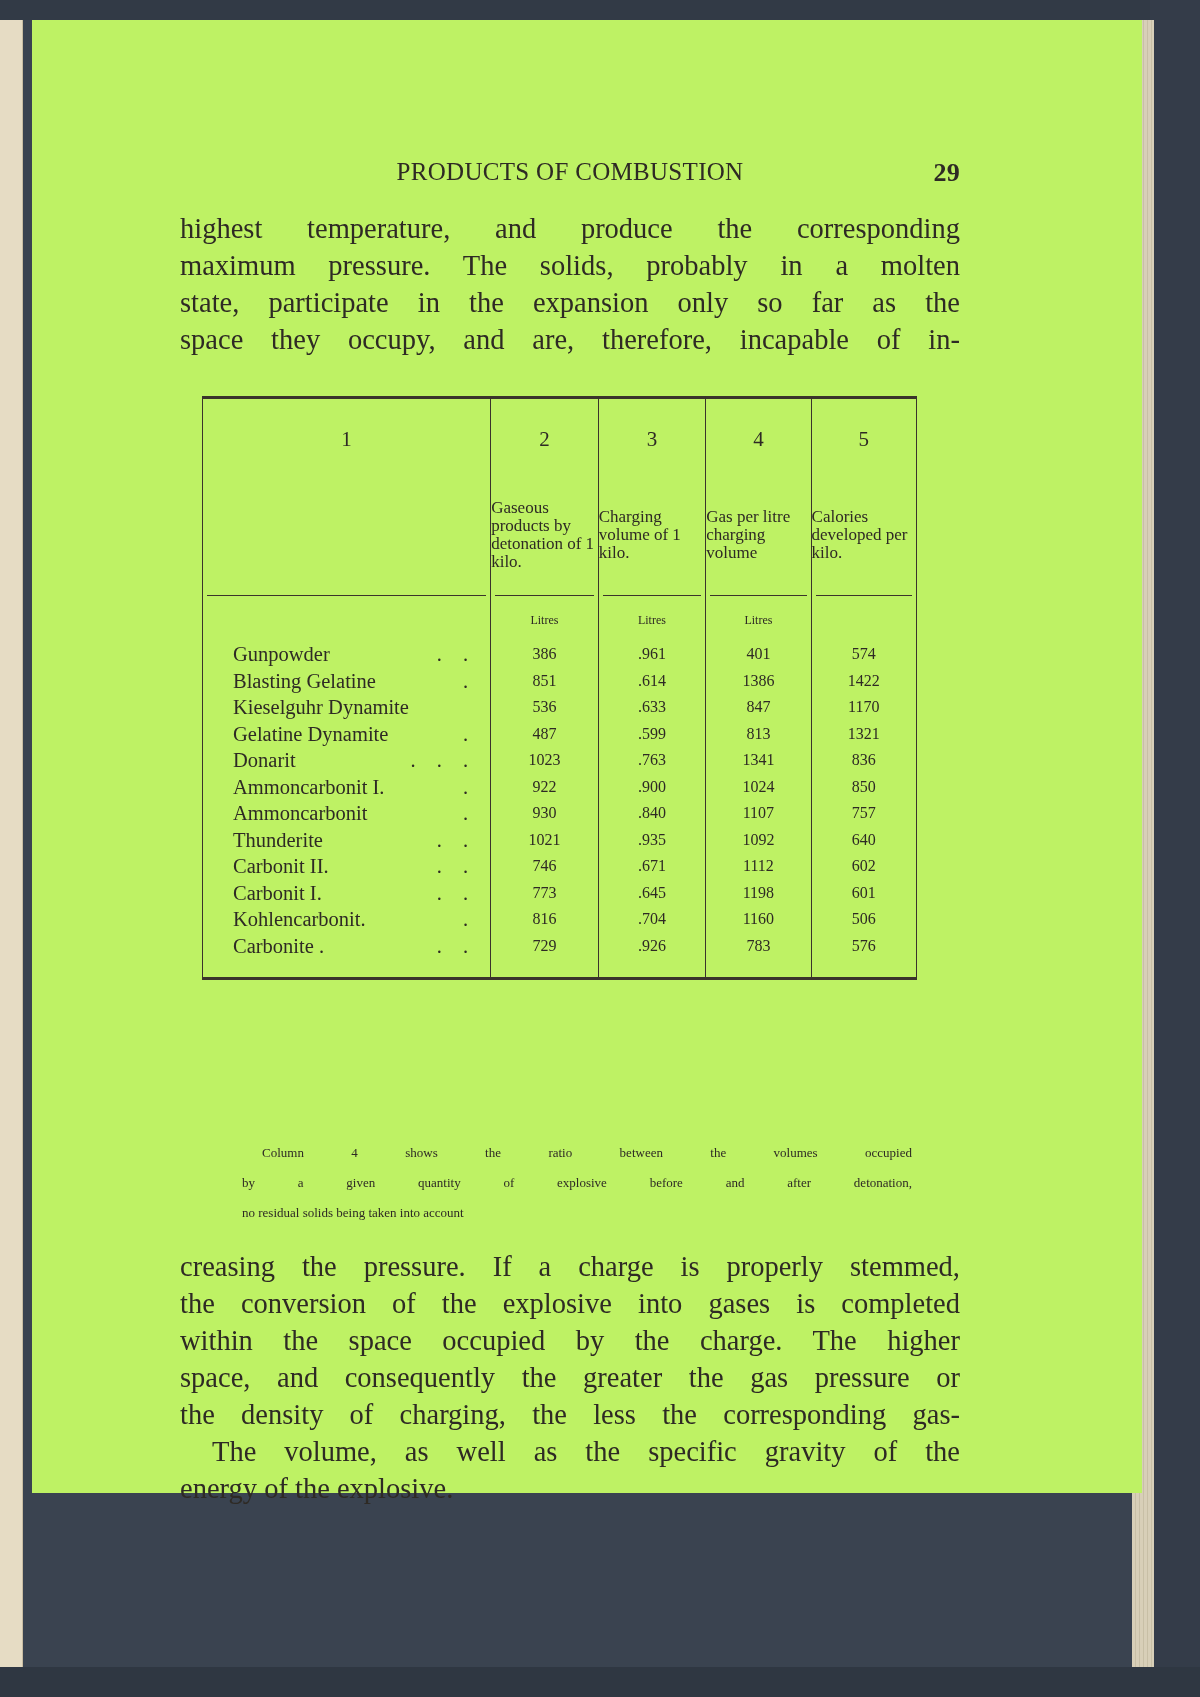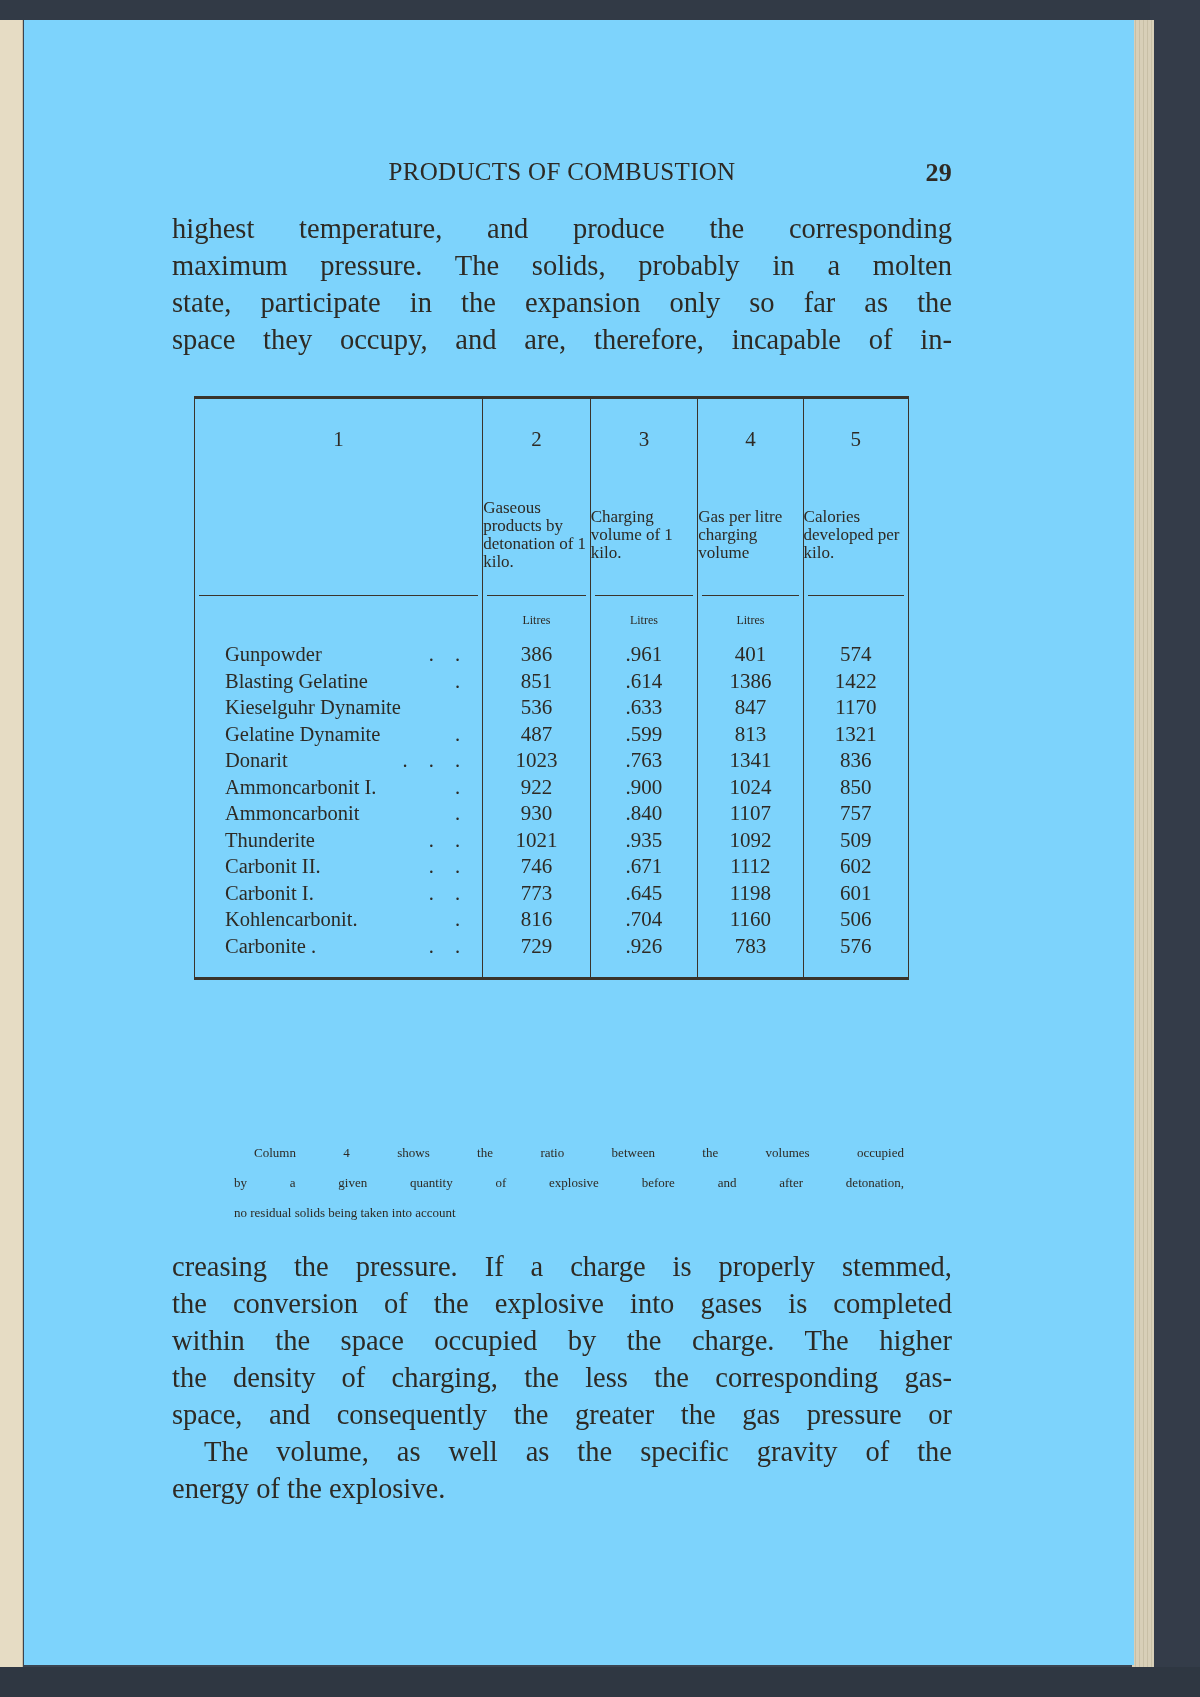--- a/index.html
+++ b/index.html
@@ -10,22 +10,22 @@
       font-family: "Liberation Serif", "DejaVu Serif", serif;
       color: #2e2a24;
     }
     .cover-top { position: absolute; left: 0; top: 0; width: 1200px; height: 20px; background: #323a46; }
     .cover-right { position: absolute; right: 0; top: 0; width: 50px; height: 1697px; background: #343c49; }
     .cover-bottom { position: absolute; left: 0; bottom: 0; width: 1200px; height: 30px; background: #2f3742; }
     .page-edge-left { position: absolute; left: 0; top: 20px; width: 22px; height: 1647px; background: #e6dcc4; border-right: 1px solid #c9bda2; }
     .page-edges-right { position: absolute; left: 1132px; top: 20px; width: 22px; height: 1647px;
       background: repeating-linear-gradient(90deg, #d8cfb8 0px, #d8cfb8 3px, #c8bfa6 3px, #c8bfa6 4px); }
     .page {
-      position: absolute; left: 24px; top: 20px; width: 1110px; height: 1645px;
-      background: #7dd3fc;
+      position: absolute; left: 32px; top: 20px; width: 1110px; height: 1473px;
+      background: #bef264;
     }
     .running-head {
       position: absolute; left: 148px; top: 138px; width: 780px;
       font-size: 25px; letter-spacing: 0.3px;
     }
     .running-head .title { position: absolute; left: 0; width: 780px; text-align: center; }
     .running-head .folio { position: absolute; right: 0; font-weight: bold; font-size: 26px; }
     .para {
       position: absolute; left: 148px; width: 780px;
       font-size: 28.5px; line-height: 37px; text-align: justify;
@@ -43,21 +43,21 @@
       border-bottom: 3px solid #3a342b;
     }
     table.data td { padding: 0; vertical-align: top; }
     .vline-l { border-left: 1.5px solid #3a342b; }
     .vline-r { border-right: 1.5px solid #3a342b; }
     .colnum { text-align: center; font-size: 21px; padding-top: 28px !important; height: 48px; }
     .colhead { text-align: left; font-size: 17px; line-height: 18px; height: 120px; vertical-align: middle !important; }
     .rule-row td { height: 6px; }
     .rule-row td span { display: block; margin: 0 4px; border-top: 1.5px solid #3a342b; }
     .units td { text-align: center; font-size: 12px; padding-top: 12px !important; height: 28px; }
-    .row td { height: 26.5px; font-size: 21px; line-height: 26.5px; }
+    .row td { height: 26.5px; font-size: 16px; line-height: 26.5px; }
     .row td.name { padding-left: 30px !important; font-size: 20.5px; white-space: nowrap; }
     .row td.name .dots { float: right; padding-right: 14px; letter-spacing: 8px; }
     .row td.num { text-align: center; }
     .pad-row td { height: 18px; }
 
     .caption {
       position: absolute; left: 210px; top: 1118px; width: 670px;
       font-size: 13px; line-height: 30px;
     }
     .caption .line { display: block; white-space: nowrap; text-align: justify; text-align-last: justify; }
@@ -183,21 +183,21 @@
           <td class="vline-l num">930</td>
           <td class="vline-l num">.840</td>
           <td class="vline-l num">1107</td>
           <td class="vline-l vline-r num">757</td>
         </tr>
         <tr class="row">
           <td class="vline-l name"><span class="dots">. .</span><span>Thunderite</span></td>
           <td class="vline-l num">1021</td>
           <td class="vline-l num">.935</td>
           <td class="vline-l num">1092</td>
-          <td class="vline-l vline-r num">509</td>
+          <td class="vline-l vline-r num">640</td>
         </tr>
         <tr class="row">
           <td class="vline-l name"><span class="dots">. .</span><span>Carbonit II.</span></td>
           <td class="vline-l num">746</td>
           <td class="vline-l num">.671</td>
           <td class="vline-l num">1112</td>
           <td class="vline-l vline-r num">602</td>
         </tr>
         <tr class="row">
           <td class="vline-l name"><span class="dots">. .</span><span>Carbonit I.</span></td>
@@ -235,19 +235,19 @@
   <div class="caption">
     <span class="line indent">Column 4 shows the ratio between the volumes occupied</span>
     <span class="line">by a given quantity of explosive before and after detonation,</span>
     <span class="line last">no residual solids being taken into account</span>
   </div>
 
   <div class="para para2">
     <span class="line">creasing the pressure.  If a charge is properly stemmed,</span>
     <span class="line">the conversion of the explosive into gases is completed</span>
     <span class="line">within the space occupied by the charge.  The higher</span>
+    <span class="line">space, and consequently the greater the gas pressure or</span>
     <span class="line">the density of charging, the less the corresponding gas-</span>
-    <span class="line">space, and consequently the greater the gas pressure or</span>
     <span class="line indent">The volume, as well as the specific gravity of the</span>
     <span class="line last">energy of the explosive.</span>
   </div>
 
 </div>
 
 </body></html>

